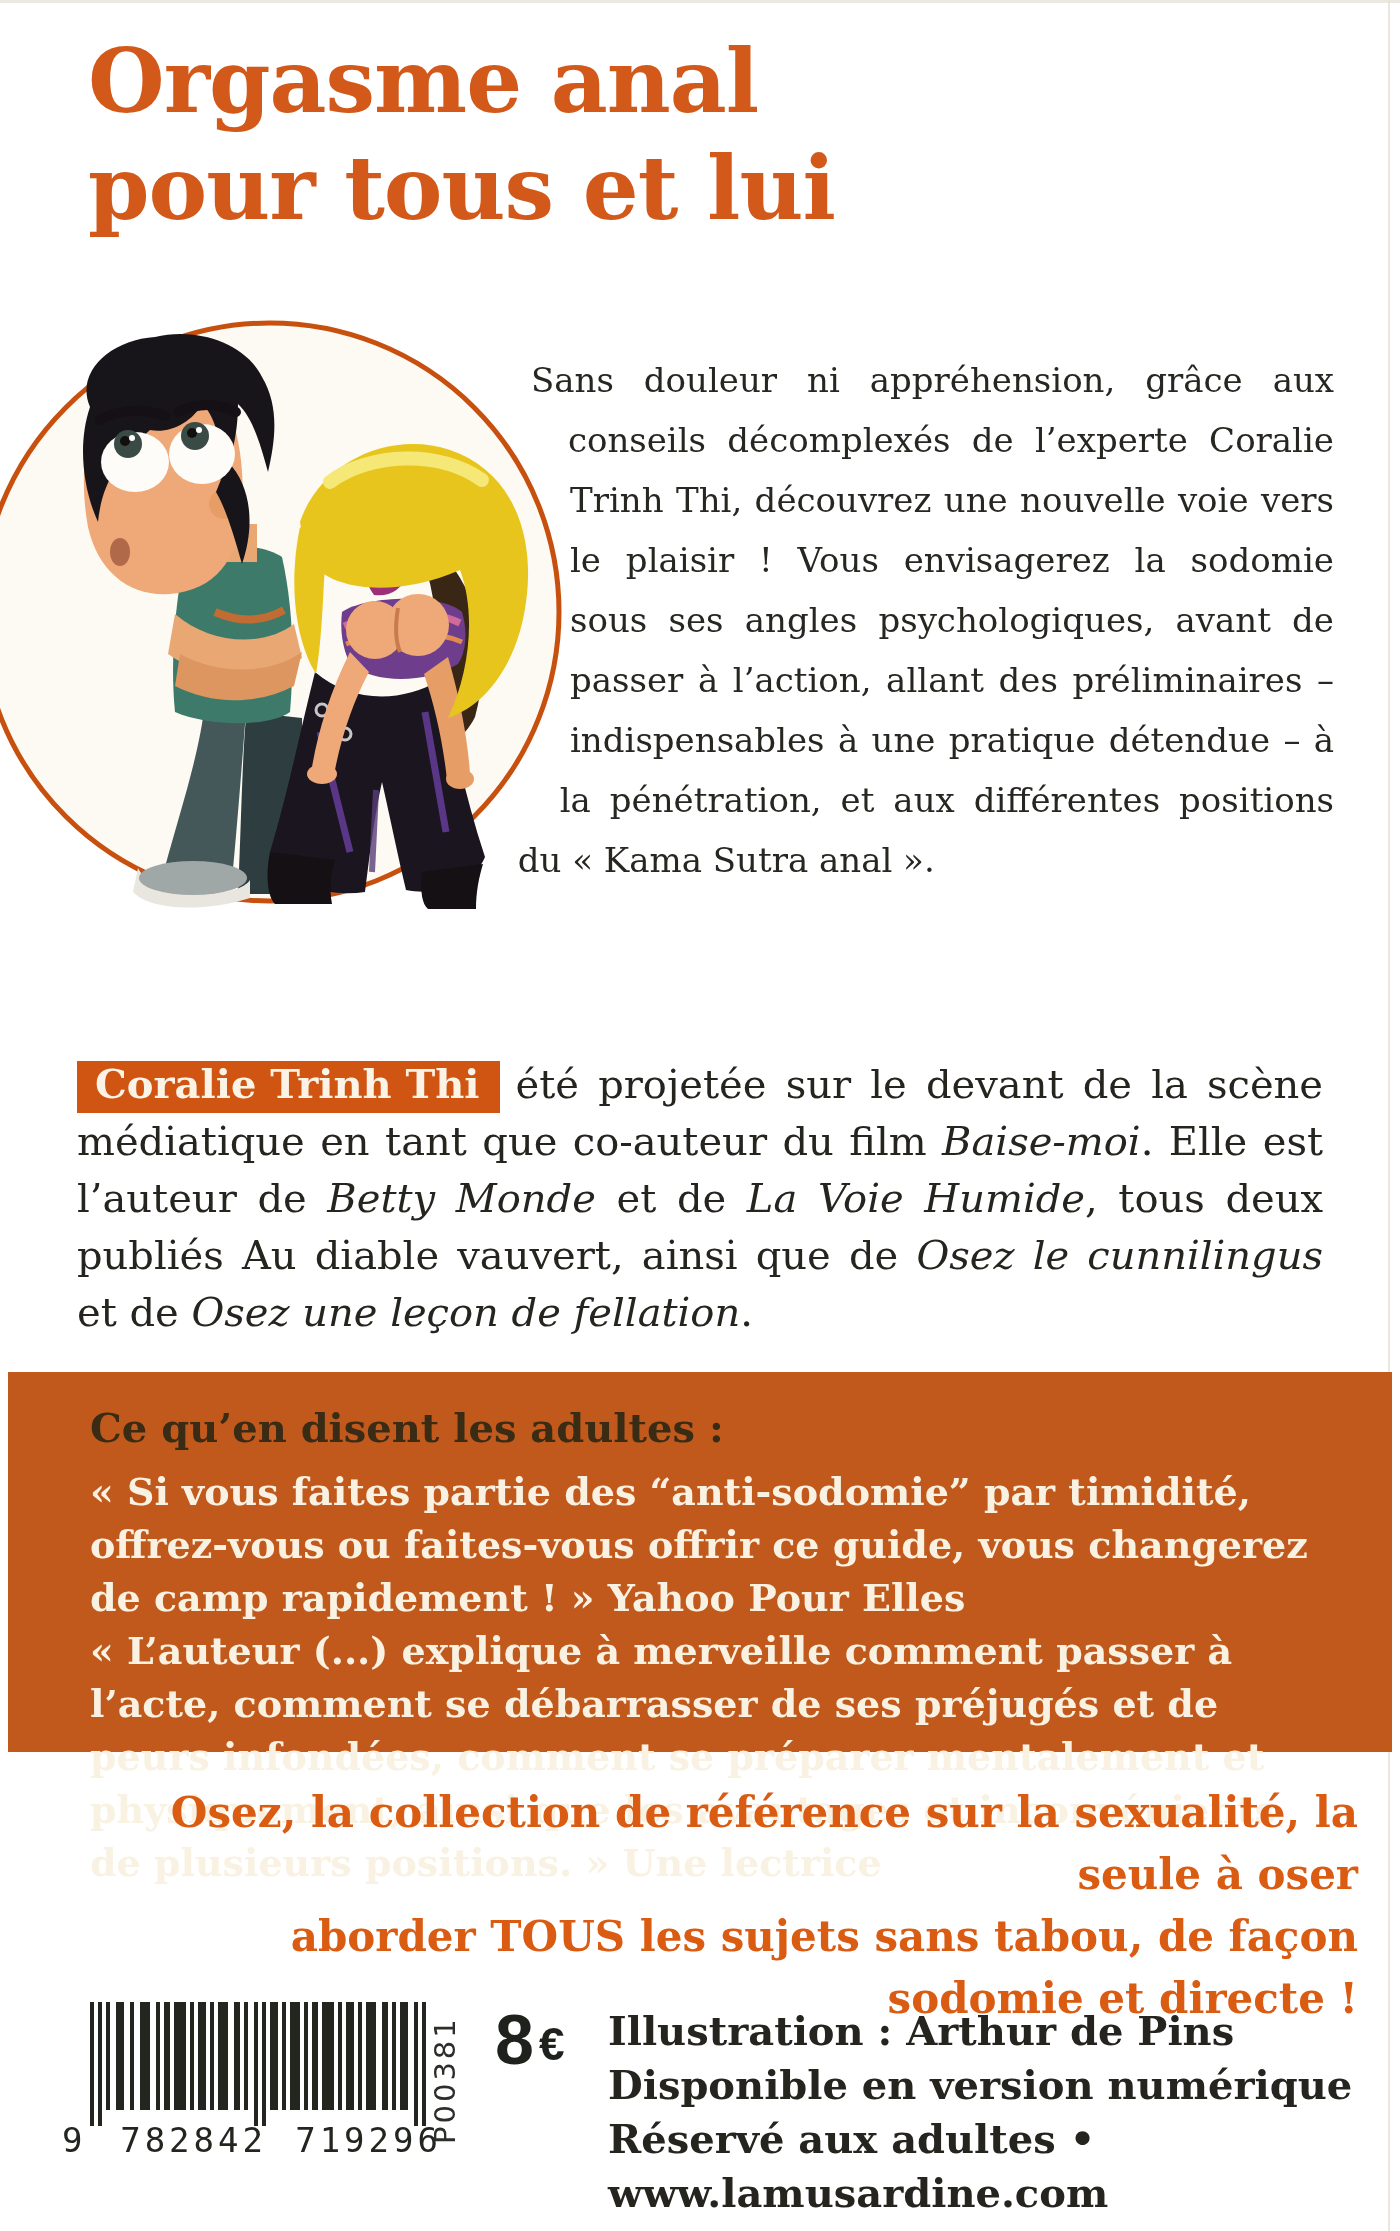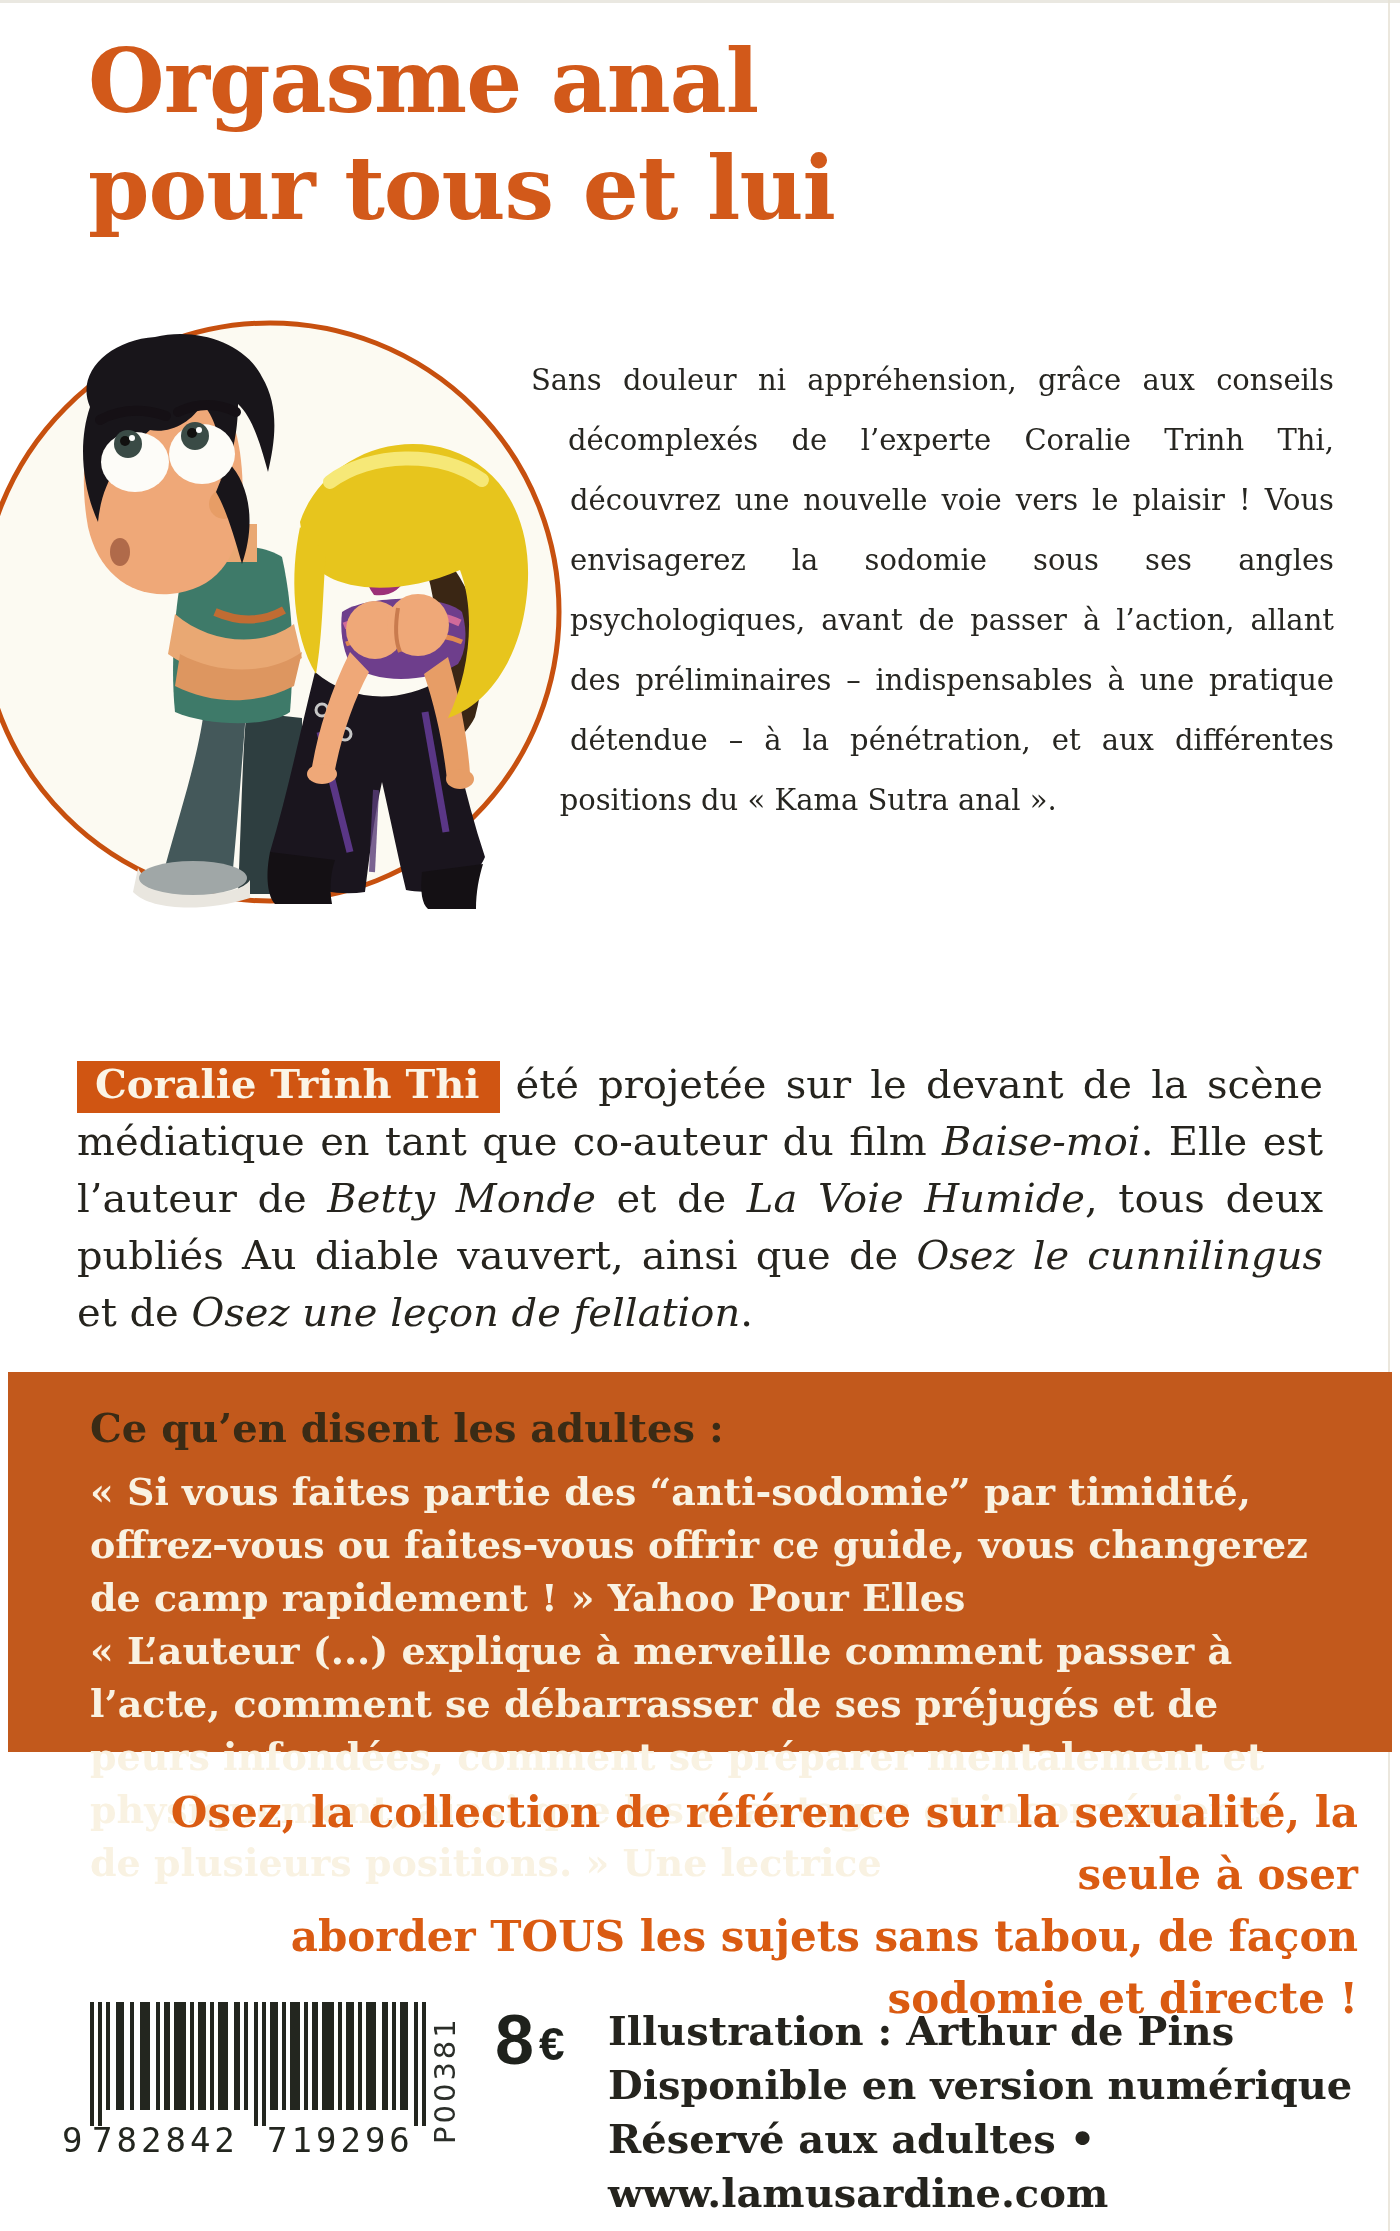--- a/index.html
+++ b/index.html
@@ -19,21 +19,21 @@
     position:absolute;left:88px;top:28px;margin:0;
     font-size:88px;line-height:107px;font-weight:bold;
     color:#D2591A;letter-spacing:-1px;
   }
   .title .t-line{display:block;}
 
   .illustration{position:absolute;left:-30px;top:312px;width:600px;height:600px;}
 
   .intro{
     position:absolute;left:88px;top:350px;width:1246px;margin:0;
-    font-size:29px;line-height:60px;text-align:justify;
+    font-size:34px;line-height:60px;text-align:justify;
     color:#272621;
   }
   .circle-spacer{
     float:left;width:482px;height:590px;
     shape-outside:circle(330px at 182px 262px);
   }
 
   .bio{
     position:absolute;left:77px;top:1056px;width:1246px;margin:0;
     font-size:40px;line-height:57px;text-align:justify;color:#26241E;
@@ -62,21 +62,21 @@
     font-size:42px;line-height:62px;font-weight:bold;color:#DA5B12;text-align:right;
   }
 
   .barcode{position:absolute;left:62px;top:2002px;width:380px;height:158px;}
   .barcode .bars{position:absolute;left:28px;top:0;}
   .bc-digits{
     position:absolute;left:0;bottom:0;width:380px;display:flex;align-items:flex-end;
     font-family:"DejaVu Sans Mono", monospace;font-size:34px;color:#23261F;
   }
   .bc-digits .lead{width:30px;}
-  .bc-digits .grp{flex:1;text-align:left;letter-spacing:4px;}
+  .bc-digits .grp{flex:1;text-align:right;letter-spacing:4px;}
 
   .print-code{
     position:absolute;left:428px;top:2004px;height:140px;
     writing-mode:vertical-rl;transform:rotate(180deg);
     font-family:"DejaVu Sans", sans-serif;font-size:29px;letter-spacing:3px;color:#2B2E29;
   }
   .price{
     position:absolute;left:495px;top:2000px;
     font-family:"Liberation Sans", sans-serif;font-weight:bold;color:#1E211C;
   }

